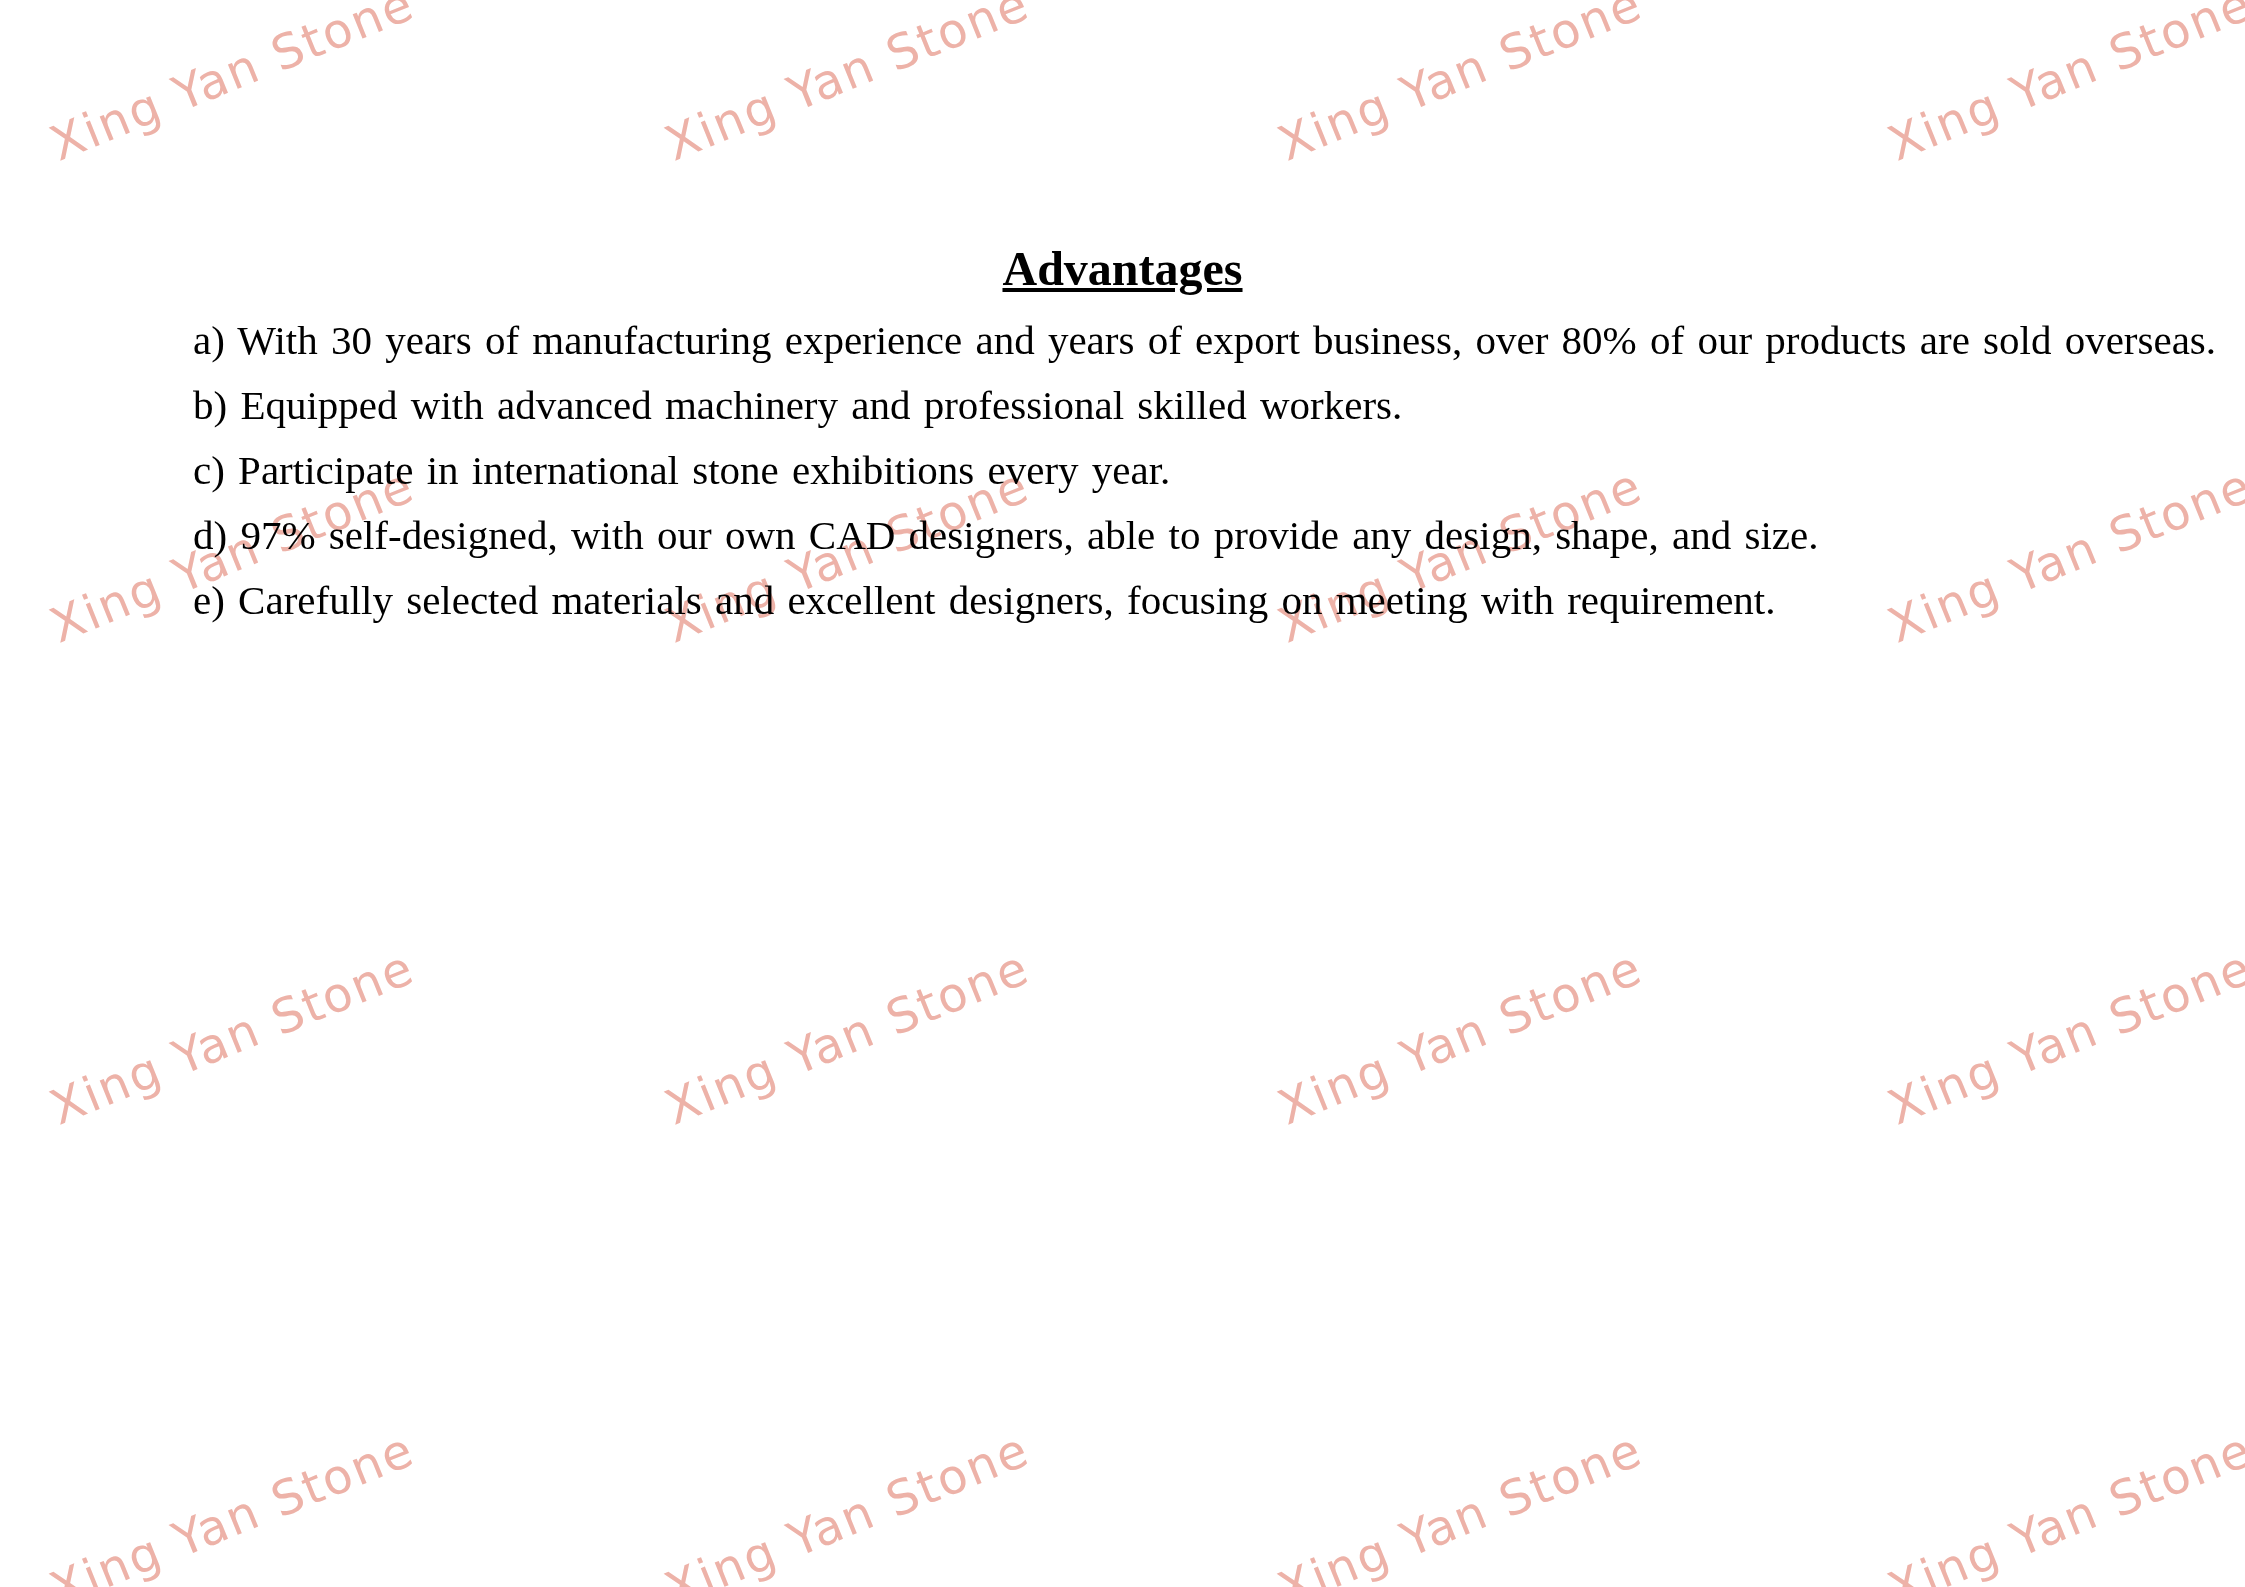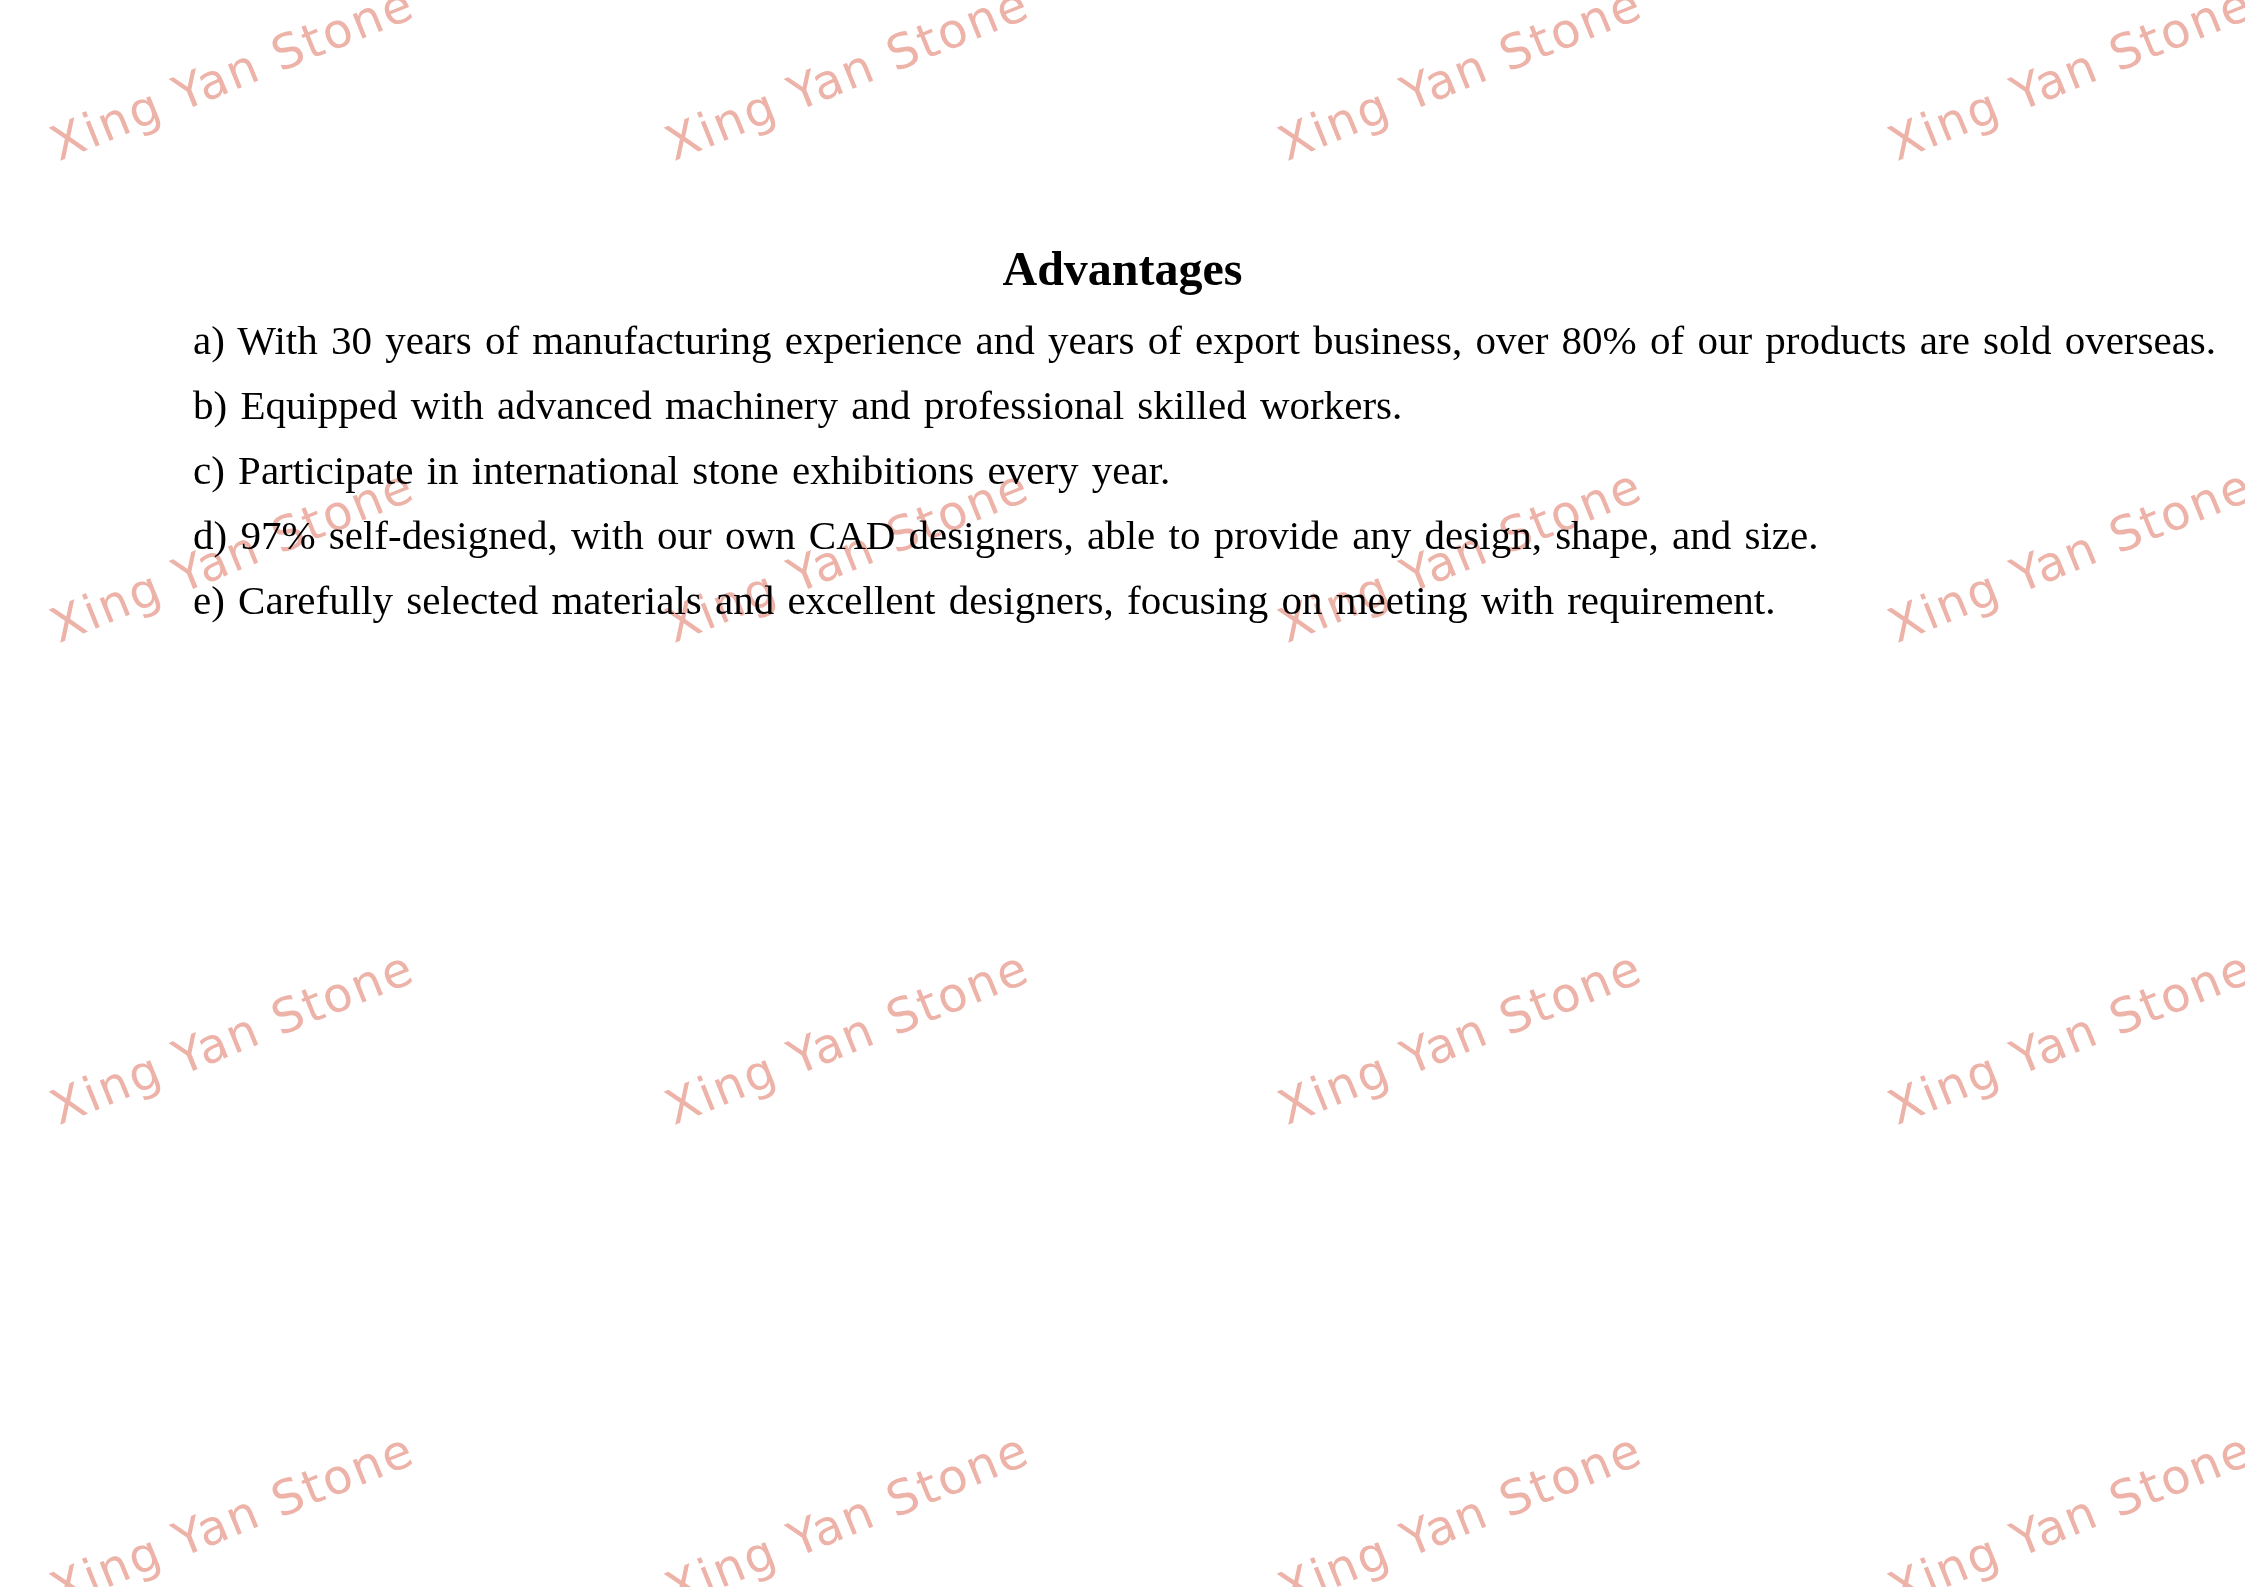--- a/index.html
+++ b/index.html
@@ -45,20 +45,21 @@
   .doc-title {
     position: absolute;
     top: 240px;
     left: 0;
     width: 2245px;
     text-align: center;
     font-family: "Liberation Serif", serif;
     font-size: 48px;
     font-weight: bold;
     line-height: 58px;
+    text-decoration: underline;
   }
   .advantage-list {
     position: absolute;
     top: 308px;
     left: 193px;
     right: 120px;
   }
   .advantage-list p {
     font-family: "Liberation Serif", serif;
     font-size: 41px;

